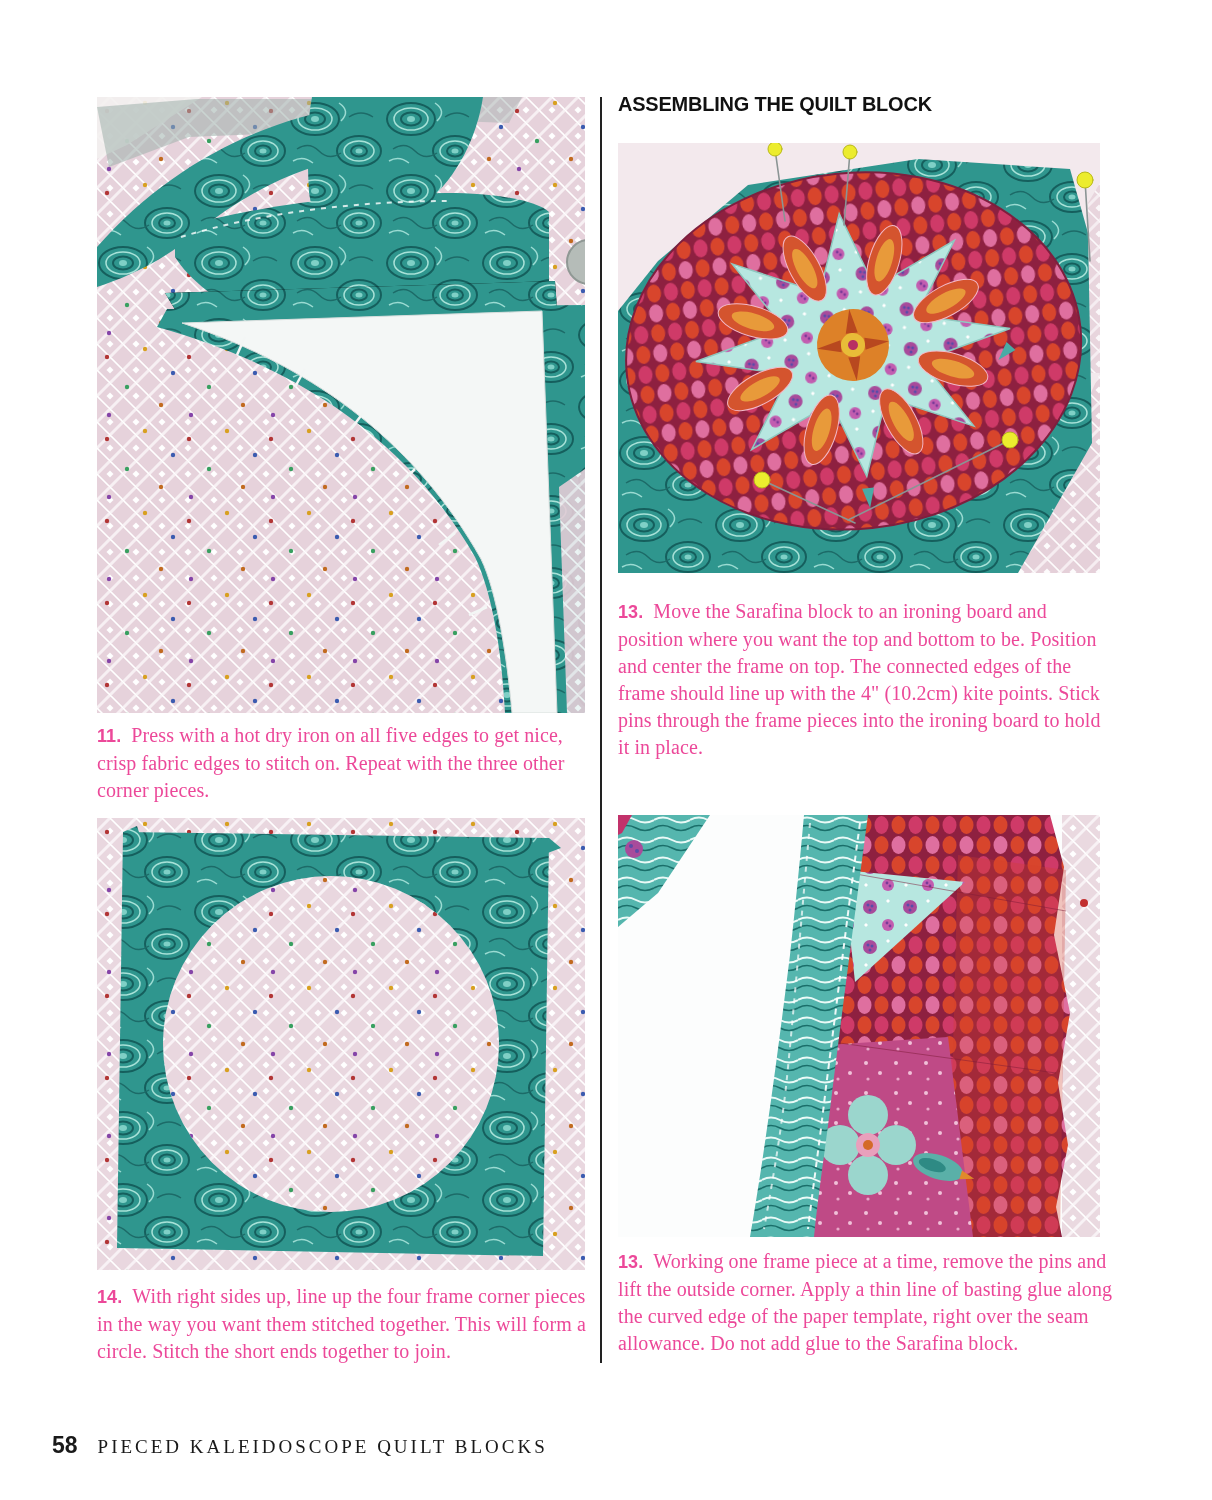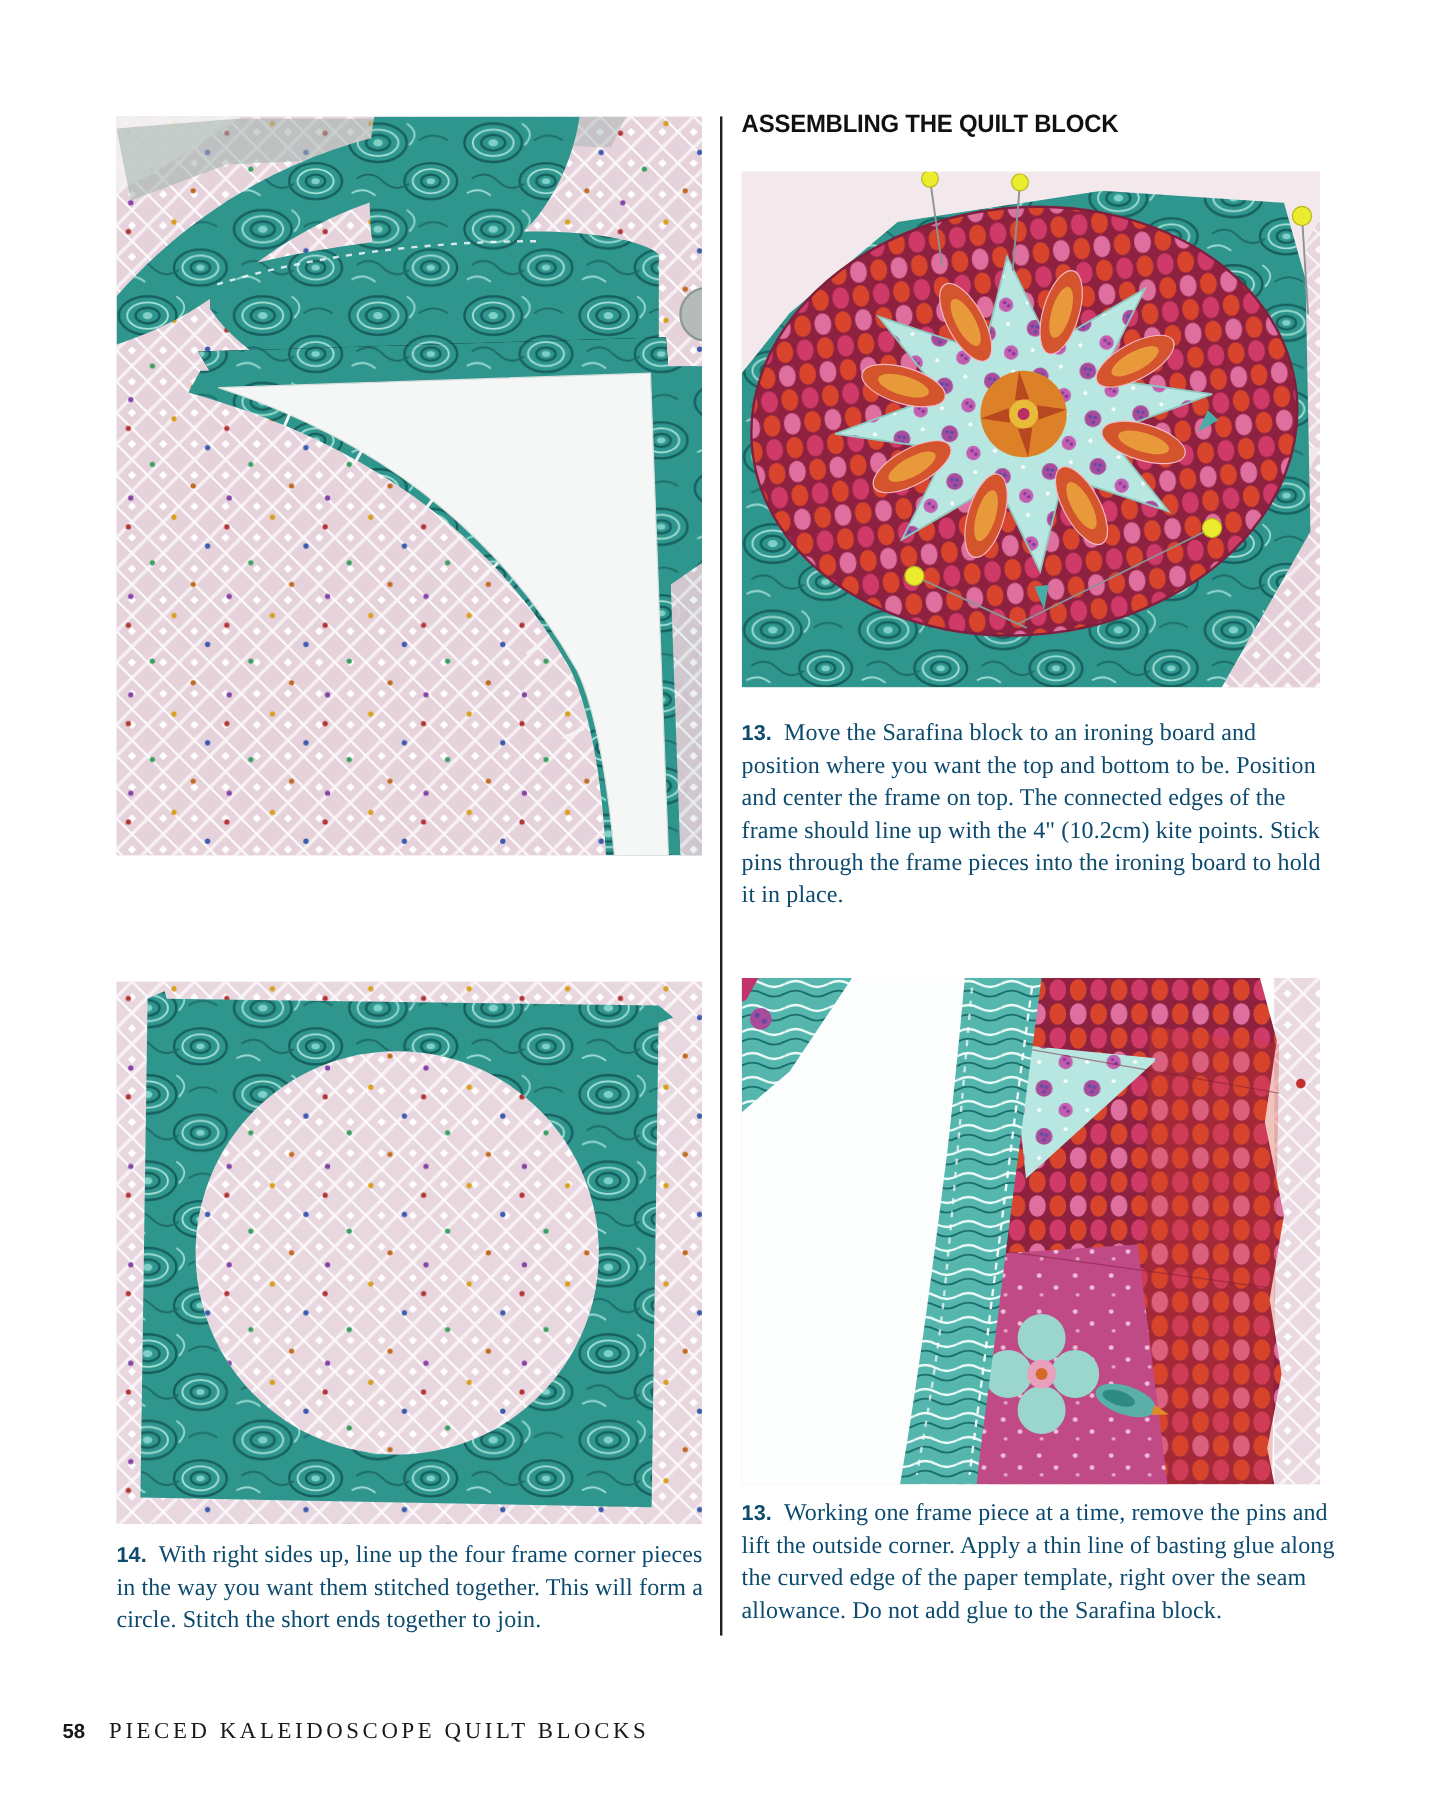--- a/index.html
+++ b/index.html
@@ -2,30 +2,30 @@
 <html><head>
 <meta charset="utf-8">
 <style>
   html,body{margin:0;padding:0;background:#ffffff;}
   .page{
     position:relative;width:1212px;height:1500px;background:#ffffff;overflow:hidden;
     font-family:"Liberation Serif",serif;color:#191919;
   }
   .figure{position:absolute;overflow:hidden;background:#eee;}
   .figure svg{display:block;}
-  .caption{position:absolute;font-size:20px;line-height:27px;letter-spacing:0.1px;color:#0c4a6e;}
+  .caption{position:absolute;font-size:20px;line-height:27px;letter-spacing:0.1px;color:#ec4899;}
   .capnum{font-family:"Liberation Sans",sans-serif;font-weight:700;font-size:18px;margin-right:10px;}
   .section-header{
     position:absolute;font-family:"Liberation Sans",sans-serif;font-weight:700;
     font-size:21px;letter-spacing:-0.2px;color:#111;transform:scaleX(0.95);transform-origin:left top;
     white-space:nowrap;
   }
   .divider{position:absolute;width:2px;background:#222;}
   .footer{position:absolute;display:flex;align-items:baseline;}
-  .pagenum{font-family:"Liberation Sans",sans-serif;font-weight:700;font-size:17px;}
+  .pagenum{font-family:"Liberation Sans",sans-serif;font-weight:700;font-size:23px;}
   .booktitle{font-size:19px;letter-spacing:3px;margin-left:20px;}
 </style>
 </head>
 <body>
 
 <div class="page">
 
   <svg width="0" height="0" style="position:absolute" aria-hidden="true">
     <defs>
       <pattern id="fret" width="26" height="26" patternUnits="userSpaceOnUse">
@@ -124,20 +124,23 @@
         <line x1="318" y1="372" x2="304" y2="386"></line>
         <line x1="358" y1="436" x2="342" y2="448"></line>
         <line x1="390" y1="510" x2="372" y2="518"></line>
       </g>
 
       <circle cx="492" cy="165" r="22" fill="#b5bcb8" stroke="#8f9894" stroke-width="2"></circle>
       <polygon points="462,390 488,372 488,616 470,616" fill="url(#fret)" opacity="0.9"></polygon>
     </svg>
   </div>
 
+  <div class="caption" style="left:97px;top:722px;width:494px">
+    <span class="capnum">11.</span><span>Press with a hot dry iron on all five edges to get nice, crisp fabric edges to stitch on. Repeat with the three other corner pieces.</span>
+  </div>
 
   <div class="figure" style="left:97px;top:818px;width:488px;height:452px">
     <svg width="488" height="452" viewBox="0 0 488 452">
       <rect width="488" height="452" fill="url(#fret)"></rect>
       <rect width="488" height="452" fill="#ffffff" opacity="0.22"></rect>
       <rect width="488" height="452" fill="url(#dots)"></rect>
       <g>
         <polygon points="26,14 452,20 446,438 20,430" fill="url(#mal)"></polygon>
         <polygon points="26,14 40,8 44,20" fill="url(#mal)"></polygon>
         <polygon points="452,20 464,30 448,36" fill="url(#mal)"></polygon>

